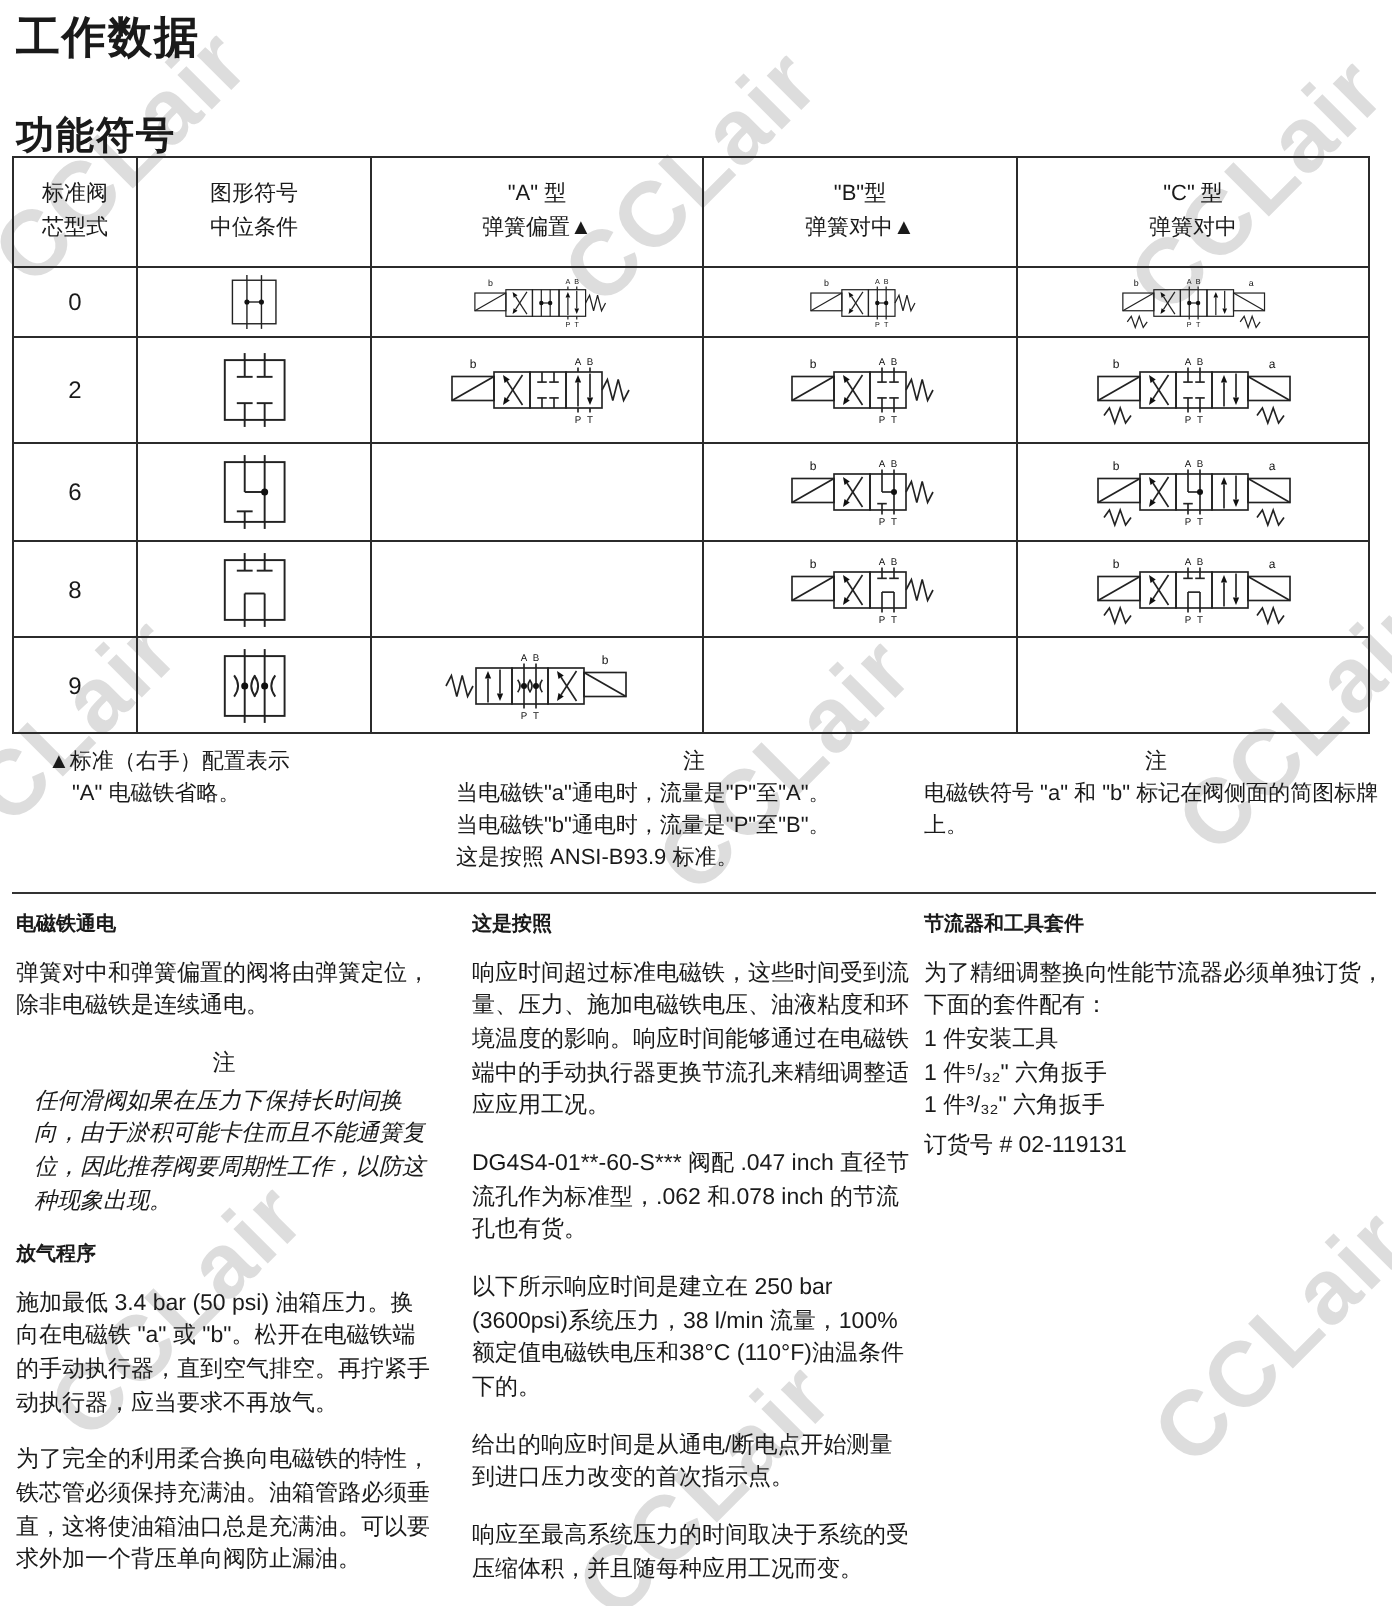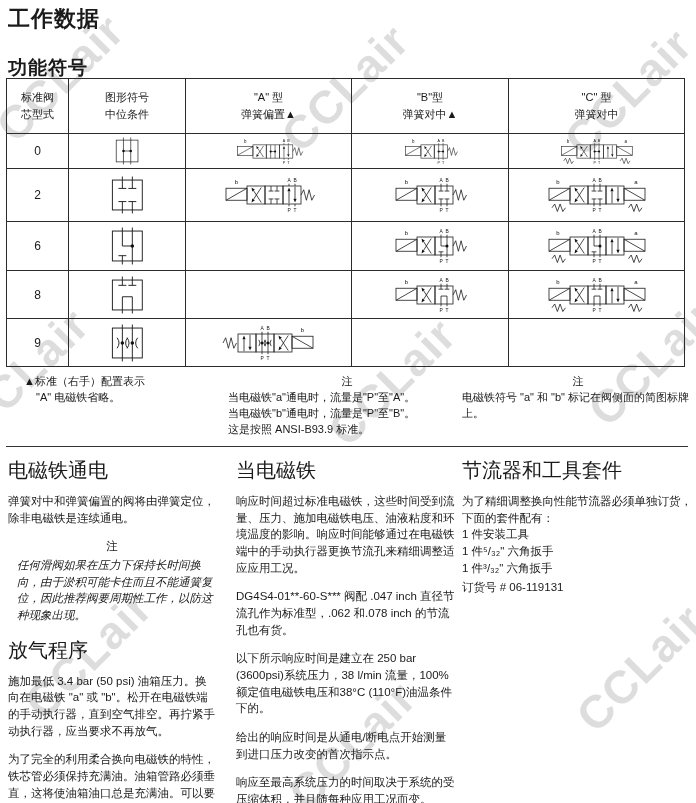--- a/index.html
+++ b/index.html
@@ -21,21 +21,21 @@
   .note-a .ind{padding-left:12px;}
   .note-b{position:absolute;left:228px;width:238px;}
   .note-c{position:absolute;left:462px;width:232px;}
   .note-title{text-align:center;}
   .rule{position:absolute;left:6px;top:446px;width:682px;border-top:1px solid #333;}
   .cols{position:absolute;left:0;top:456px;width:696px;font-size:11.5px;line-height:1.45;}
   .col{position:absolute;top:0;}
   .col1{left:8px;width:208px;}
   .col2{left:236px;width:219px;}
   .col3{left:462px;width:230px;}
-  .col h3{margin:0 0 8px;font-size:20px;font-weight:normal;}
+  .col h3{margin:0 0 8px;font-size:10px;font-weight:bold;}
   .col h3.second{margin-top:2px;}
   .col p{margin:0 0 12px;}
   .col .note-head{text-align:center;margin:0 0 2px;}
   .col .indent{padding-left:9px;font-style:italic;}
   .col3 .item{margin:0;}
   .col3 .order{margin-top:3px;}
 </style>
 </head>
 <body>
 
@@ -596,30 +596,30 @@
       <div class="col col1">
         <h3>电磁铁通电</h3>
         <p>弹簧对中和弹簧偏置的阀将由弹簧定位，除非电磁铁是连续通电。</p>
         <div class="note-head">注</div>
         <p class="indent">任何滑阀如果在压力下保持长时间换向，由于淤积可能卡住而且不能通簧复位，因此推荐阀要周期性工作，以防这种现象出现。</p>
         <h3 class="second">放气程序</h3>
         <p>施加最低 3.4 bar (50 psi) 油箱压力。换向在电磁铁 "a" 或 "b"。松开在电磁铁端的手动执行器，直到空气排空。再拧紧手动执行器，应当要求不再放气。</p>
         <p>为了完全的利用柔合换向电磁铁的特性，铁芯管必须保持充满油。油箱管路必须垂直，这将使油箱油口总是充满油。可以要求外加一个背压单向阀防止漏油。</p>
       </div>
       <div class="col col2">
-        <h3>当电磁铁</h3>
+        <h3>这是按照</h3>
         <p>响应时间超过标准电磁铁，这些时间受到流量、压力、施加电磁铁电压、油液粘度和环境温度的影响。响应时间能够通过在电磁铁端中的手动执行器更换节流孔来精细调整适应应用工况。</p>
         <p>DG4S4-01**-60-S*** 阀配 .047 inch 直径节流孔作为标准型，.062 和.078 inch 的节流孔也有货。</p>
         <p>以下所示响应时间是建立在 250 bar (3600psi)系统压力，38 l/min 流量，100% 额定值电磁铁电压和38°C (110°F)油温条件下的。</p>
         <p>给出的响应时间是从通电/断电点开始测量到进口压力改变的首次指示点。</p>
         <p>响应至最高系统压力的时间取决于系统的受压缩体积，并且随每种应用工况而变。</p>
       </div>
       <div class="col col3">
         <h3>节流器和工具套件</h3>
         <div>为了精细调整换向性能节流器必须单独订货，下面的套件配有：</div>
         <div class="item">1 件安装工具</div>
         <div class="item">1 件⁵/₃₂" 六角扳手</div>
         <div class="item">1 件³/₃₂" 六角扳手</div>
-        <div class="order">订货号 # 06-119131</div>
+        <div class="order">订货号 # 02-119131</div>
       </div>
     </div>
   </div>
 </div>
 
 </body></html>

